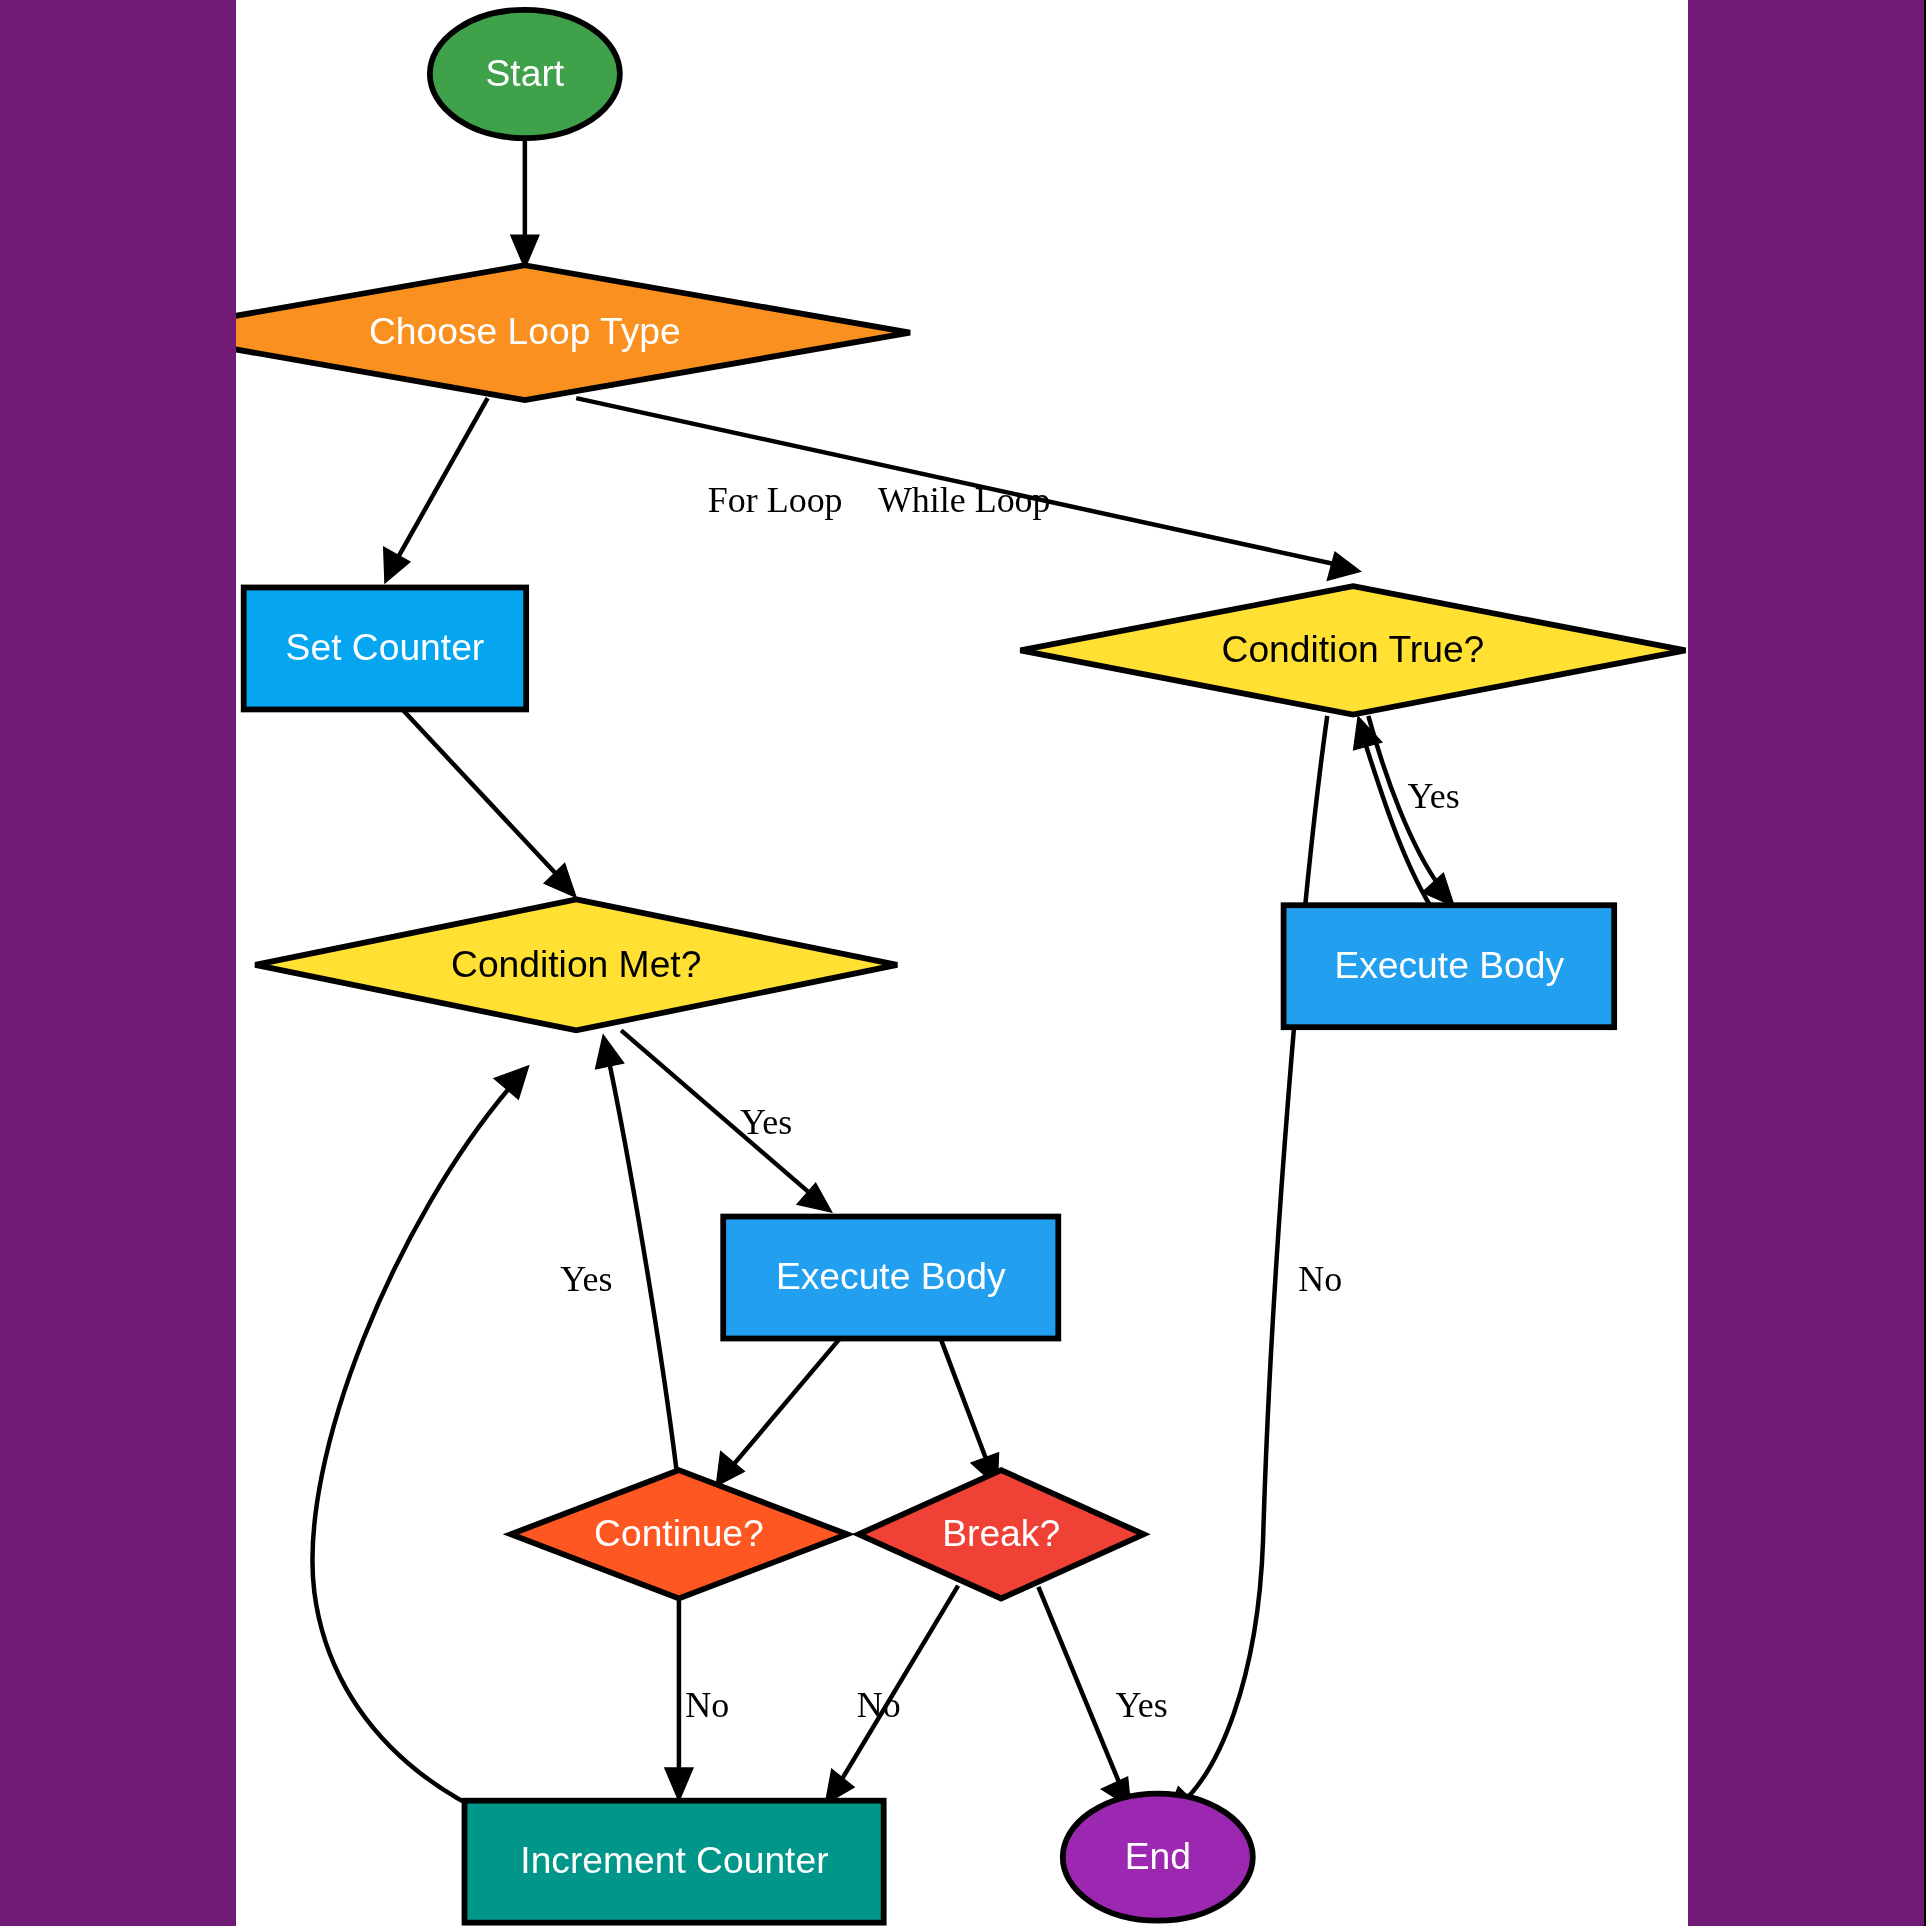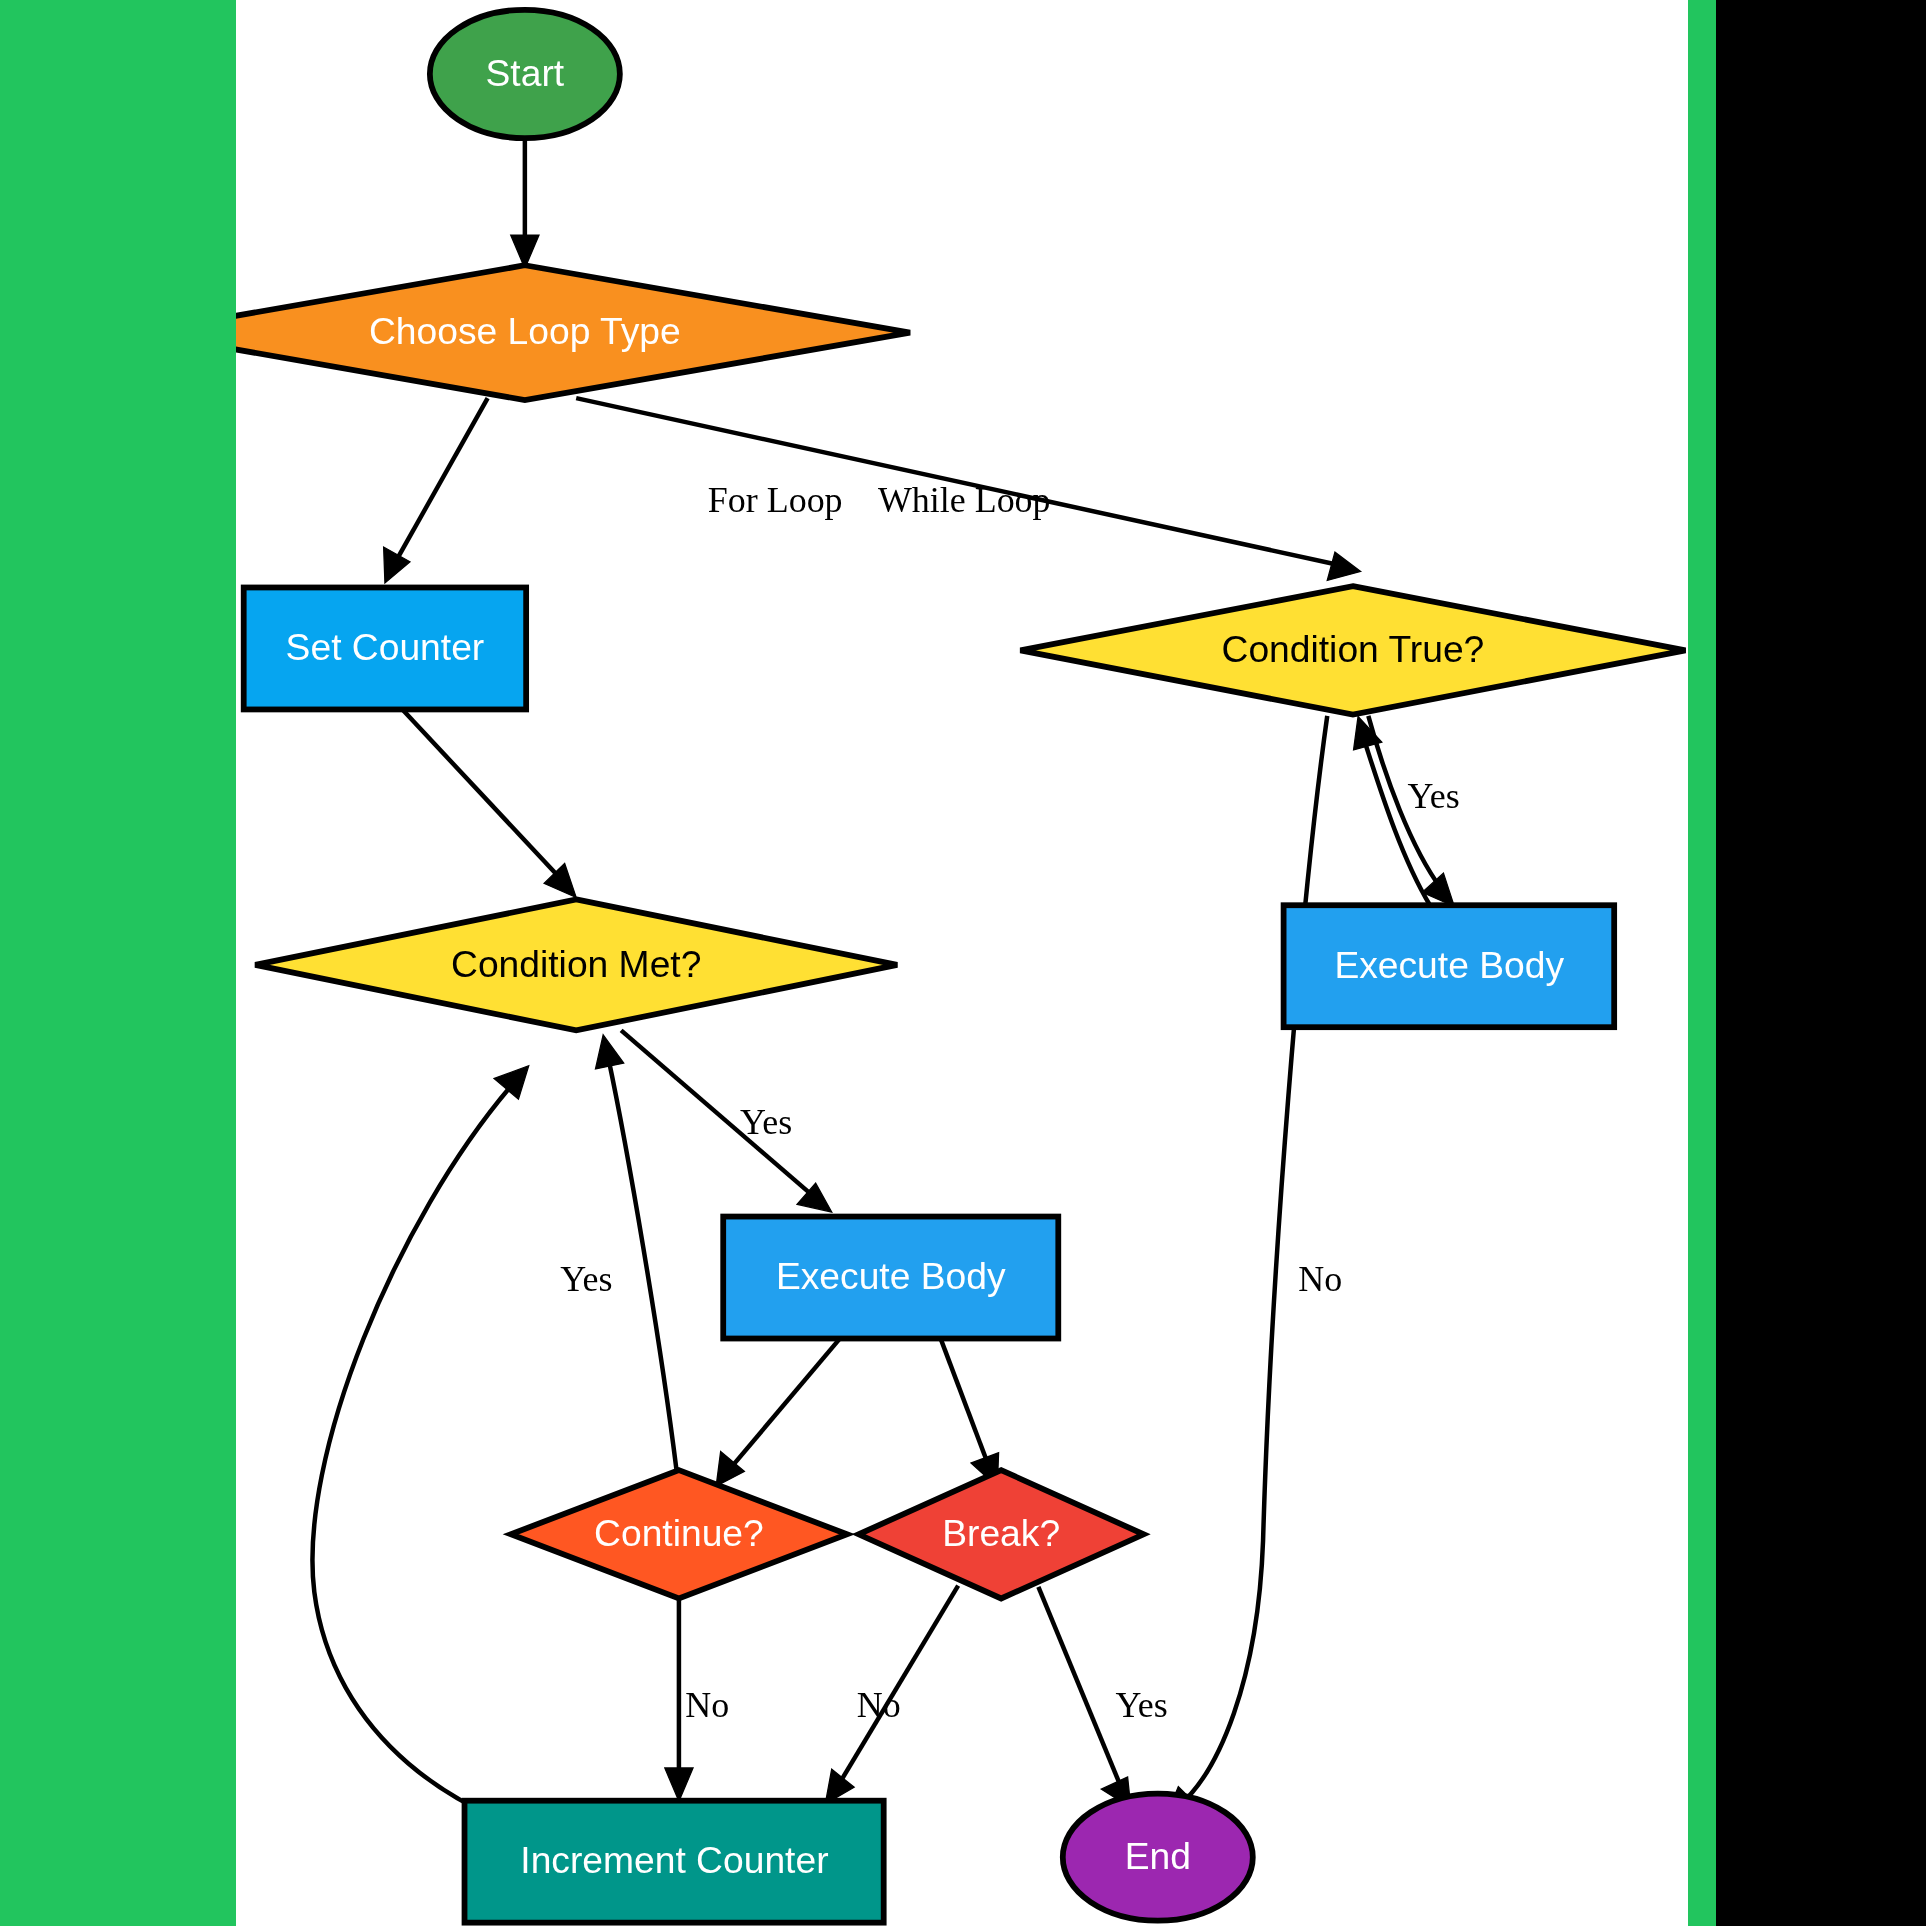--- a/index.html
+++ b/index.html
@@ -2,23 +2,23 @@
 <html style="font-size:10.3px"><head>
 <meta charset="utf-8">
 <style>
   html, body {
     margin: 0;
     padding: 0;
     background: #000000;
   }
   #canvas-root {
     position: relative;
-    width: 1716px;
+    width: 1924px;
     height: 1926px;
-    background: #22c55e;
+    background: #701a75;
     overflow: hidden;
   }
   #diagram-surface {
     position: absolute;
     left: 236px;
     top: 0px;
     width: 1452px;
     height: 1926px;
     background: #ffffff;
   }

